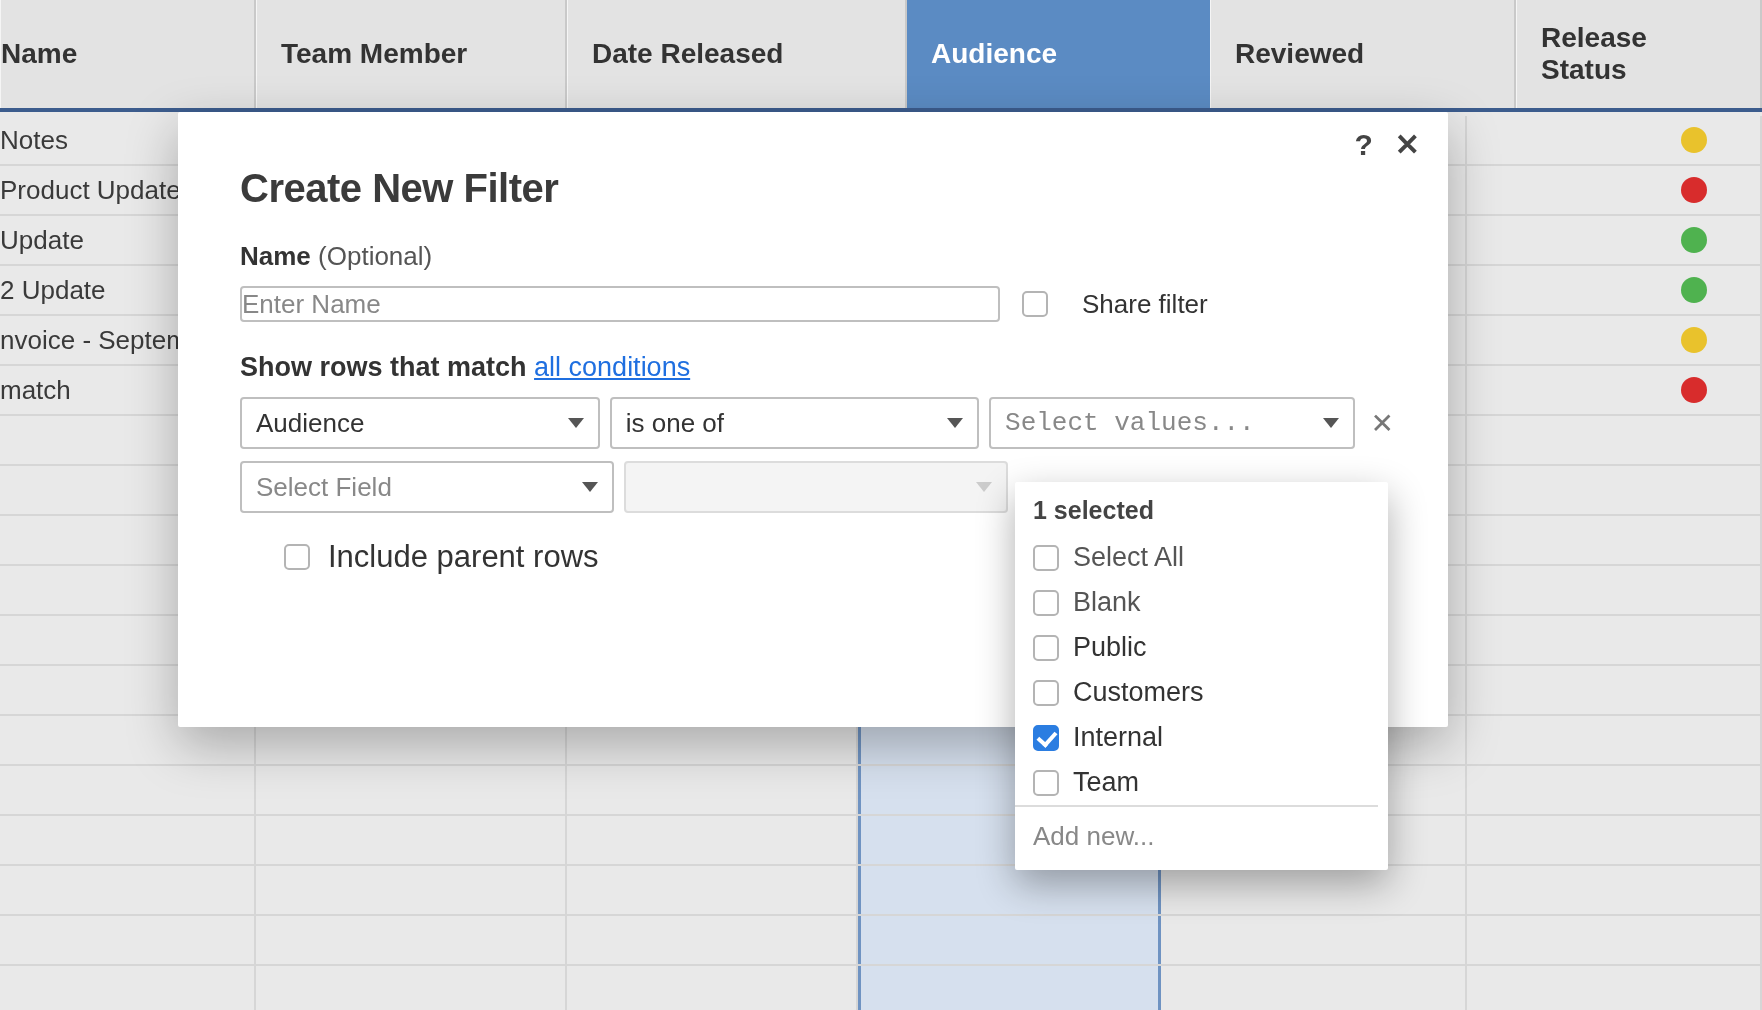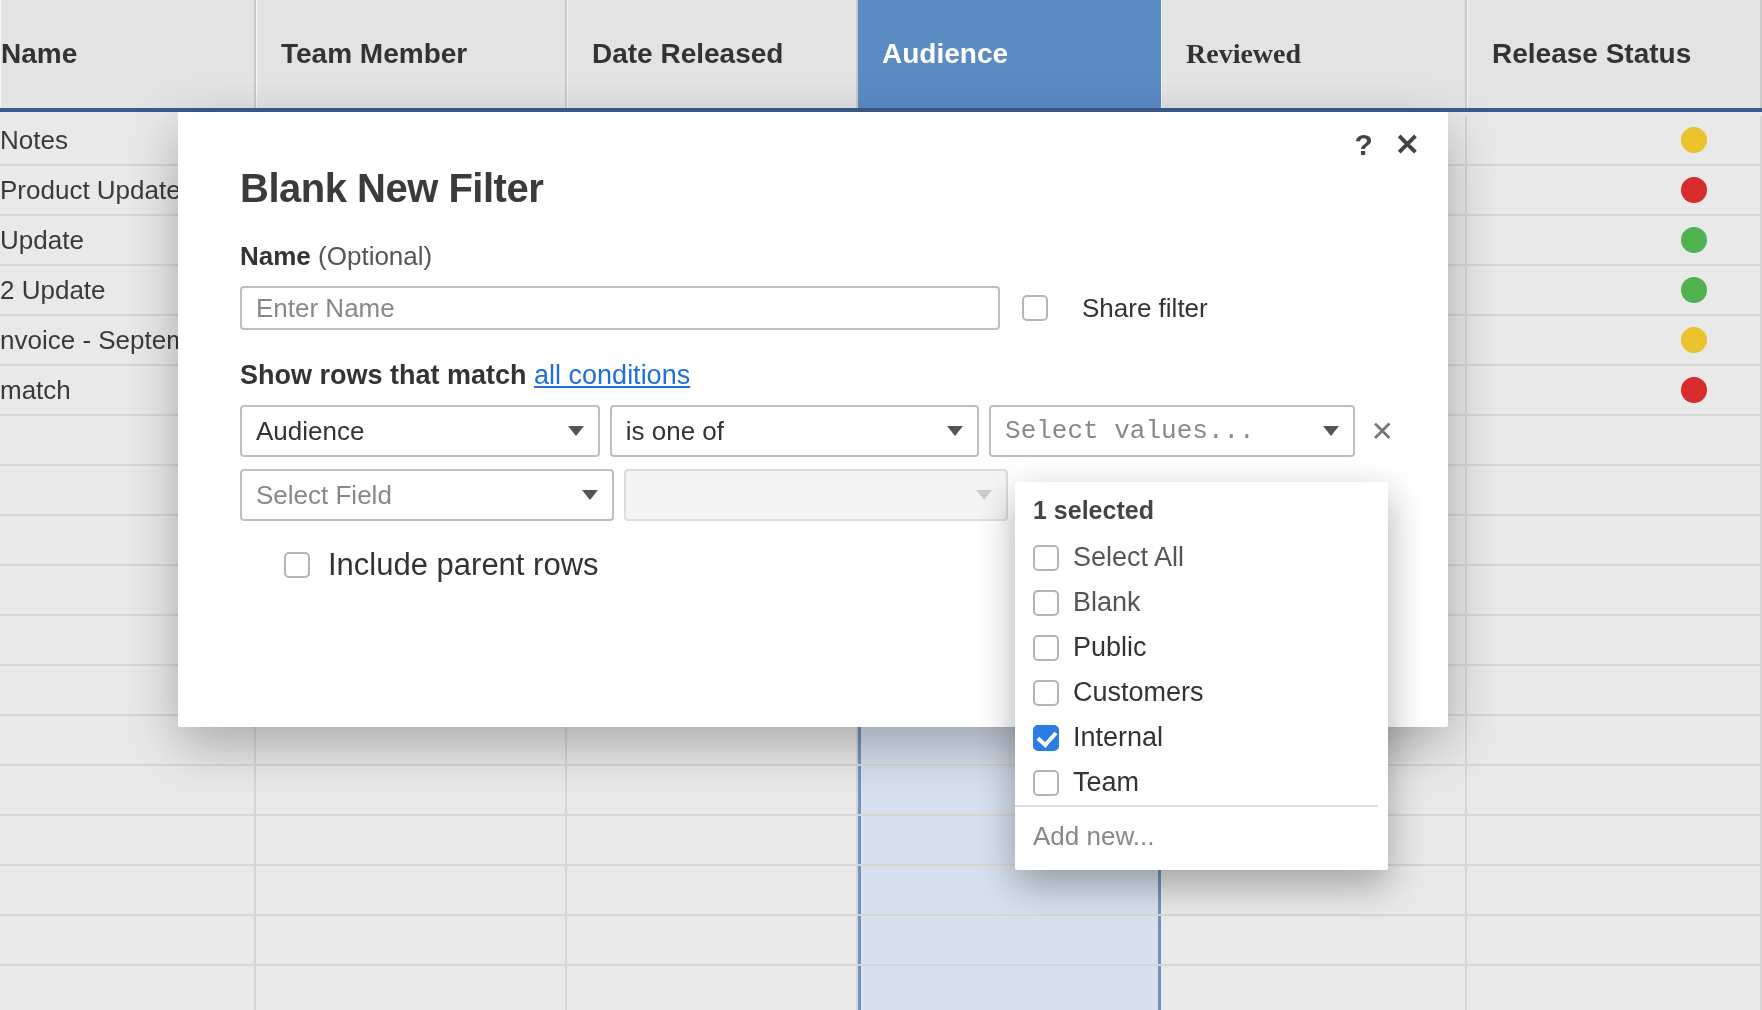--- a/index.html
+++ b/index.html
@@ -35,23 +35,23 @@
     border-left: 1px solid #f5f5f5;
   }
   .col-header.active {
     background: #5b8bc3;
     color: #fff;
     border-left: none;
     border-right: none;
   }
   .col-0 { width: 256px; padding-left: 0; }
   .col-1 { width: 311px; }
-  .col-2 { width: 291px; }
+  .col-2 { width: 340px; }
   .col-3 { width: 303px; }
-  .col-4 { width: 306px; font-family: Liberation Serif, serif; }
+  .col-4 { width: 306px; }
   .col-5 { flex: 1; }
 
   .rows {
     position: absolute;
     left: 0; top: 116px; right: 0;
   }
   .row {
     display: flex;
     height: 50px;
     border-bottom: 2px solid #d6d6d6;
@@ -139,23 +139,23 @@
   .optional { font-weight: 400; color: #555; }
 
   .row-inline {
     display: flex;
     align-items: center;
     gap: 22px;
     margin-bottom: 30px;
   }
   .text-input {
     width: 760px;
-    height: 44px;
+    height: 36px;
     font-size: 26px;
-    padding: 0 14px;
+    padding: 0 0;
     border: 2px solid #bfbfbf;
     border-radius: 4px;
     color: #555;
     background: #fff;
   }
   .text-input::placeholder { color: #888; }
 
   .chk {
     width: 26px; height: 26px;
     border: 2px solid #b4b4b4;
@@ -486,21 +486,21 @@
       </div>
     </div>
 </div>
 
 <div class="modal">
   <div class="modal-top-controls">
     <span class="icon-btn">?</span>
     <span class="icon-btn">✕</span>
   </div>
 
-  <h1 class="modal-title">Blank New Filter</h1>
+  <h1 class="modal-title">Create New Filter</h1>
 
   <div class="field-label">
     <b>Name</b>
     <span class="optional">(Optional)</span>
   </div>
 
   <div class="row-inline">
     <input class="text-input" type="text" placeholder="Enter Name" style="">
     <span class="chk"></span>
     <span class="chk-label">Share filter</span>

